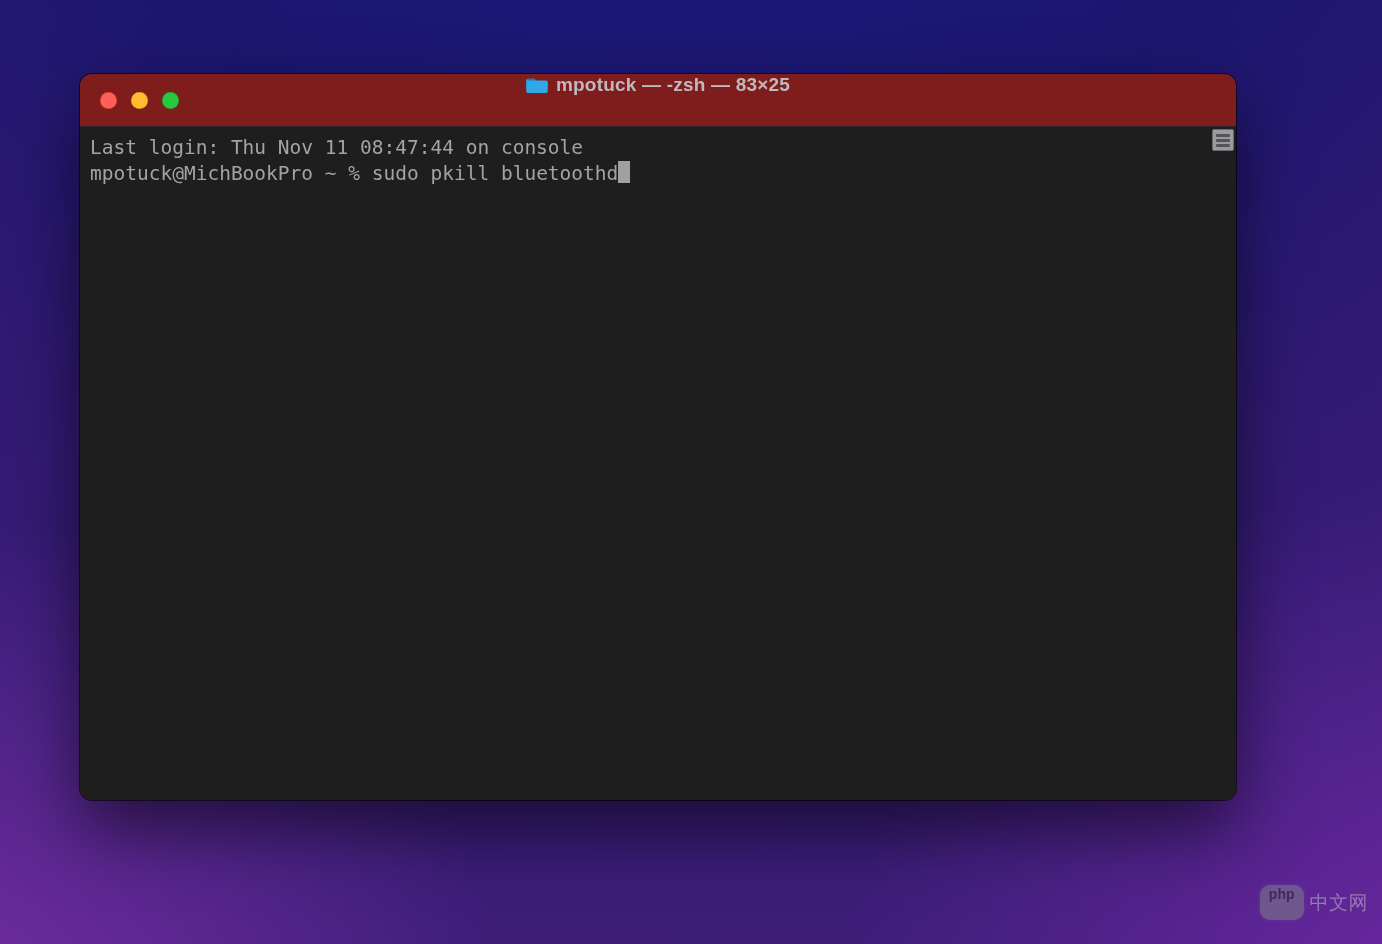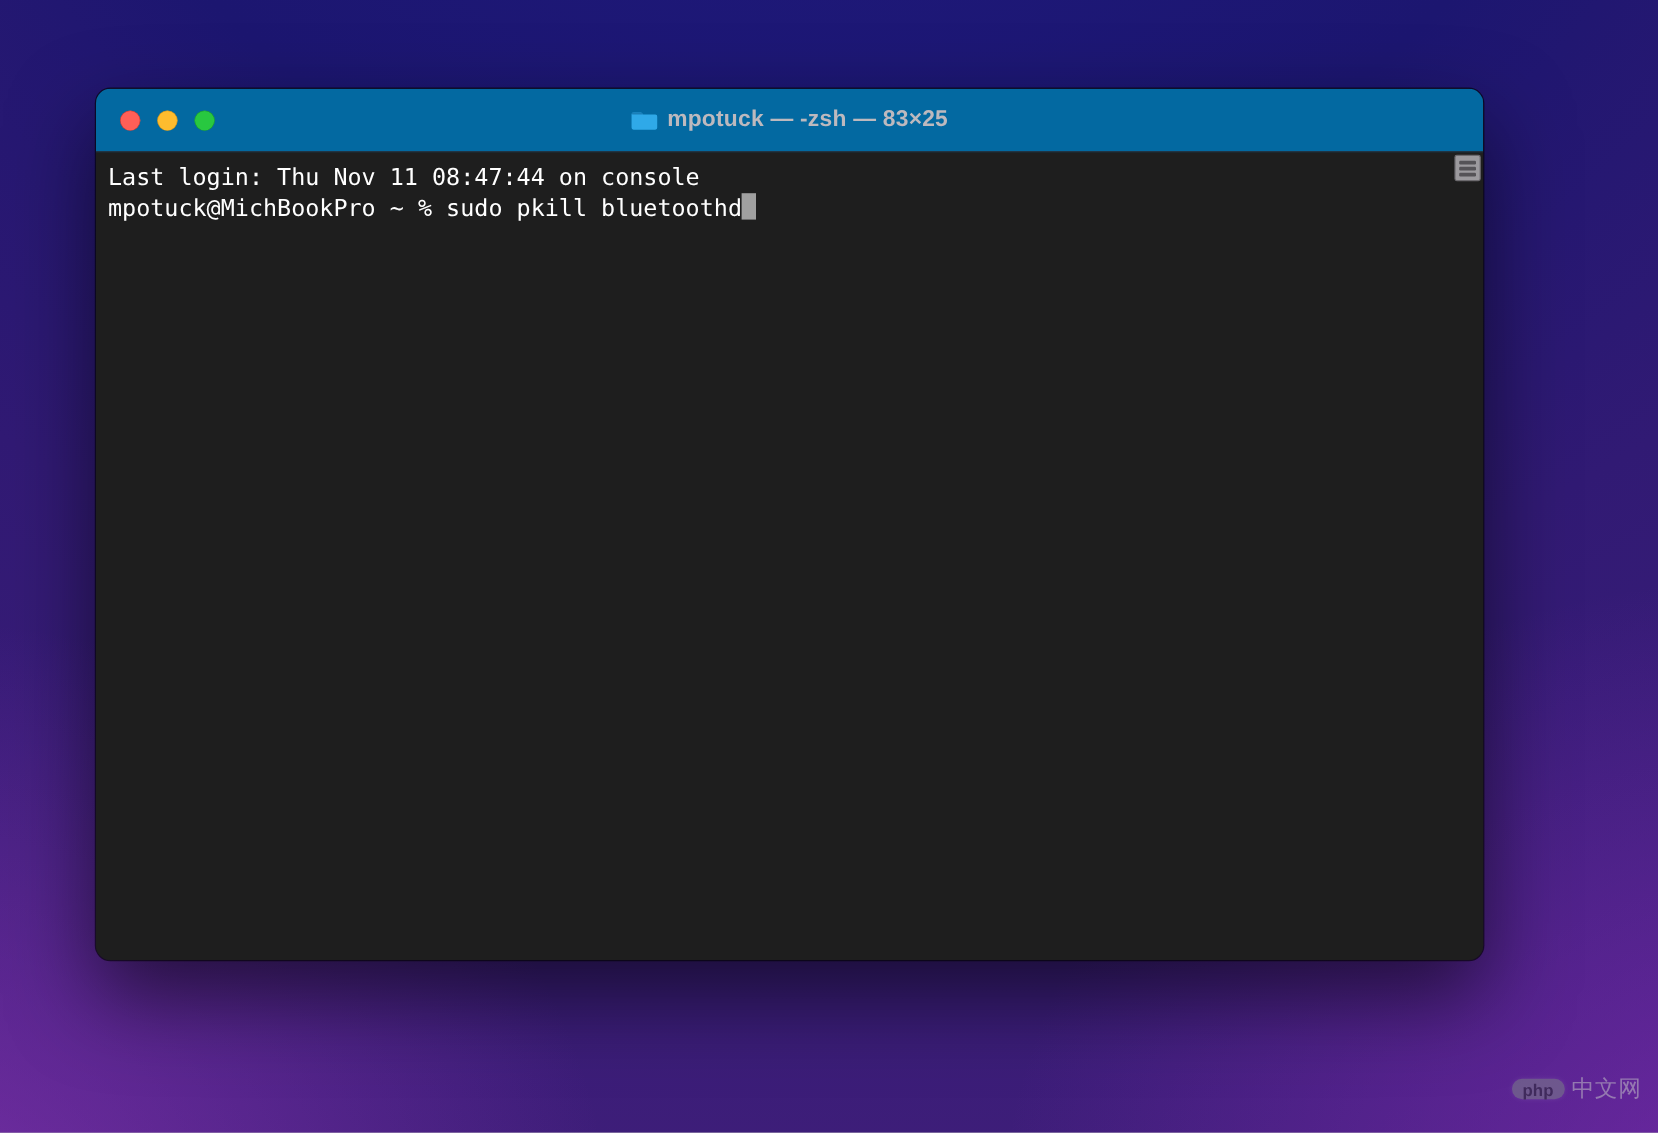--- a/index.html
+++ b/index.html
@@ -27,24 +27,23 @@
     height: 726px;
     background: #1e1e1e;
     border-radius: 12px;
     box-shadow: 0 30px 70px rgba(0,0,0,0.55), 0 0 0 1px rgba(0,0,0,0.6);
     overflow: hidden;
     display: flex;
     flex-direction: column;
   }
   .titlebar {
     height: 52px;
-    background: #0369a1;
+    background: #7f1d1d;
     border-bottom: 1px solid #2a282c;
     display: flex;
-    align-items: center;
     position: relative;
     flex-shrink: 0;
   }
   .traffic-lights {
     display: flex;
     align-items: center;
     gap: 14px;
     margin-left: 20px;
   }
   .light {
@@ -78,21 +77,21 @@
   .term-body {
     flex: 1;
     position: relative;
     background: #1e1e1e;
     padding: 8px 4px 8px 10px;
   }
   .term-content {
     font-family: "SF Mono","Menlo","Consolas",monospace;
     font-size: 19.5px;
     line-height: 26px;
-    color: #ffffff;
+    color: #a3a3a3;
     white-space: pre;
   }
   .prompt-line { display: inline; }
   .cursor {
     display: inline-block;
     width: 12px;
     height: 22px;
     background: #a0a0a0;
     vertical-align: text-bottom;
     margin-bottom: 2px;
@@ -130,21 +129,21 @@
     align-items: center;
     gap: 6px;
     opacity: 0.6;
   }
   .wm-pill {
     background: #7a7a8a;
     color: #2e2e38;
     font-weight: 700;
     font-size: 14px;
     border-radius: 10px;
-    padding: 1px 9px 0;
+    padding: 1px 9px 18px;
     font-family: Arial, sans-serif;
     box-shadow: 0 0 4px rgba(255,255,255,0.15);
   }
   .wm-text {
     font-size: 19px;
     color: #b8b0c2;
     letter-spacing: 0.5px;
     font-family: sans-serif;
   }
 </style>

